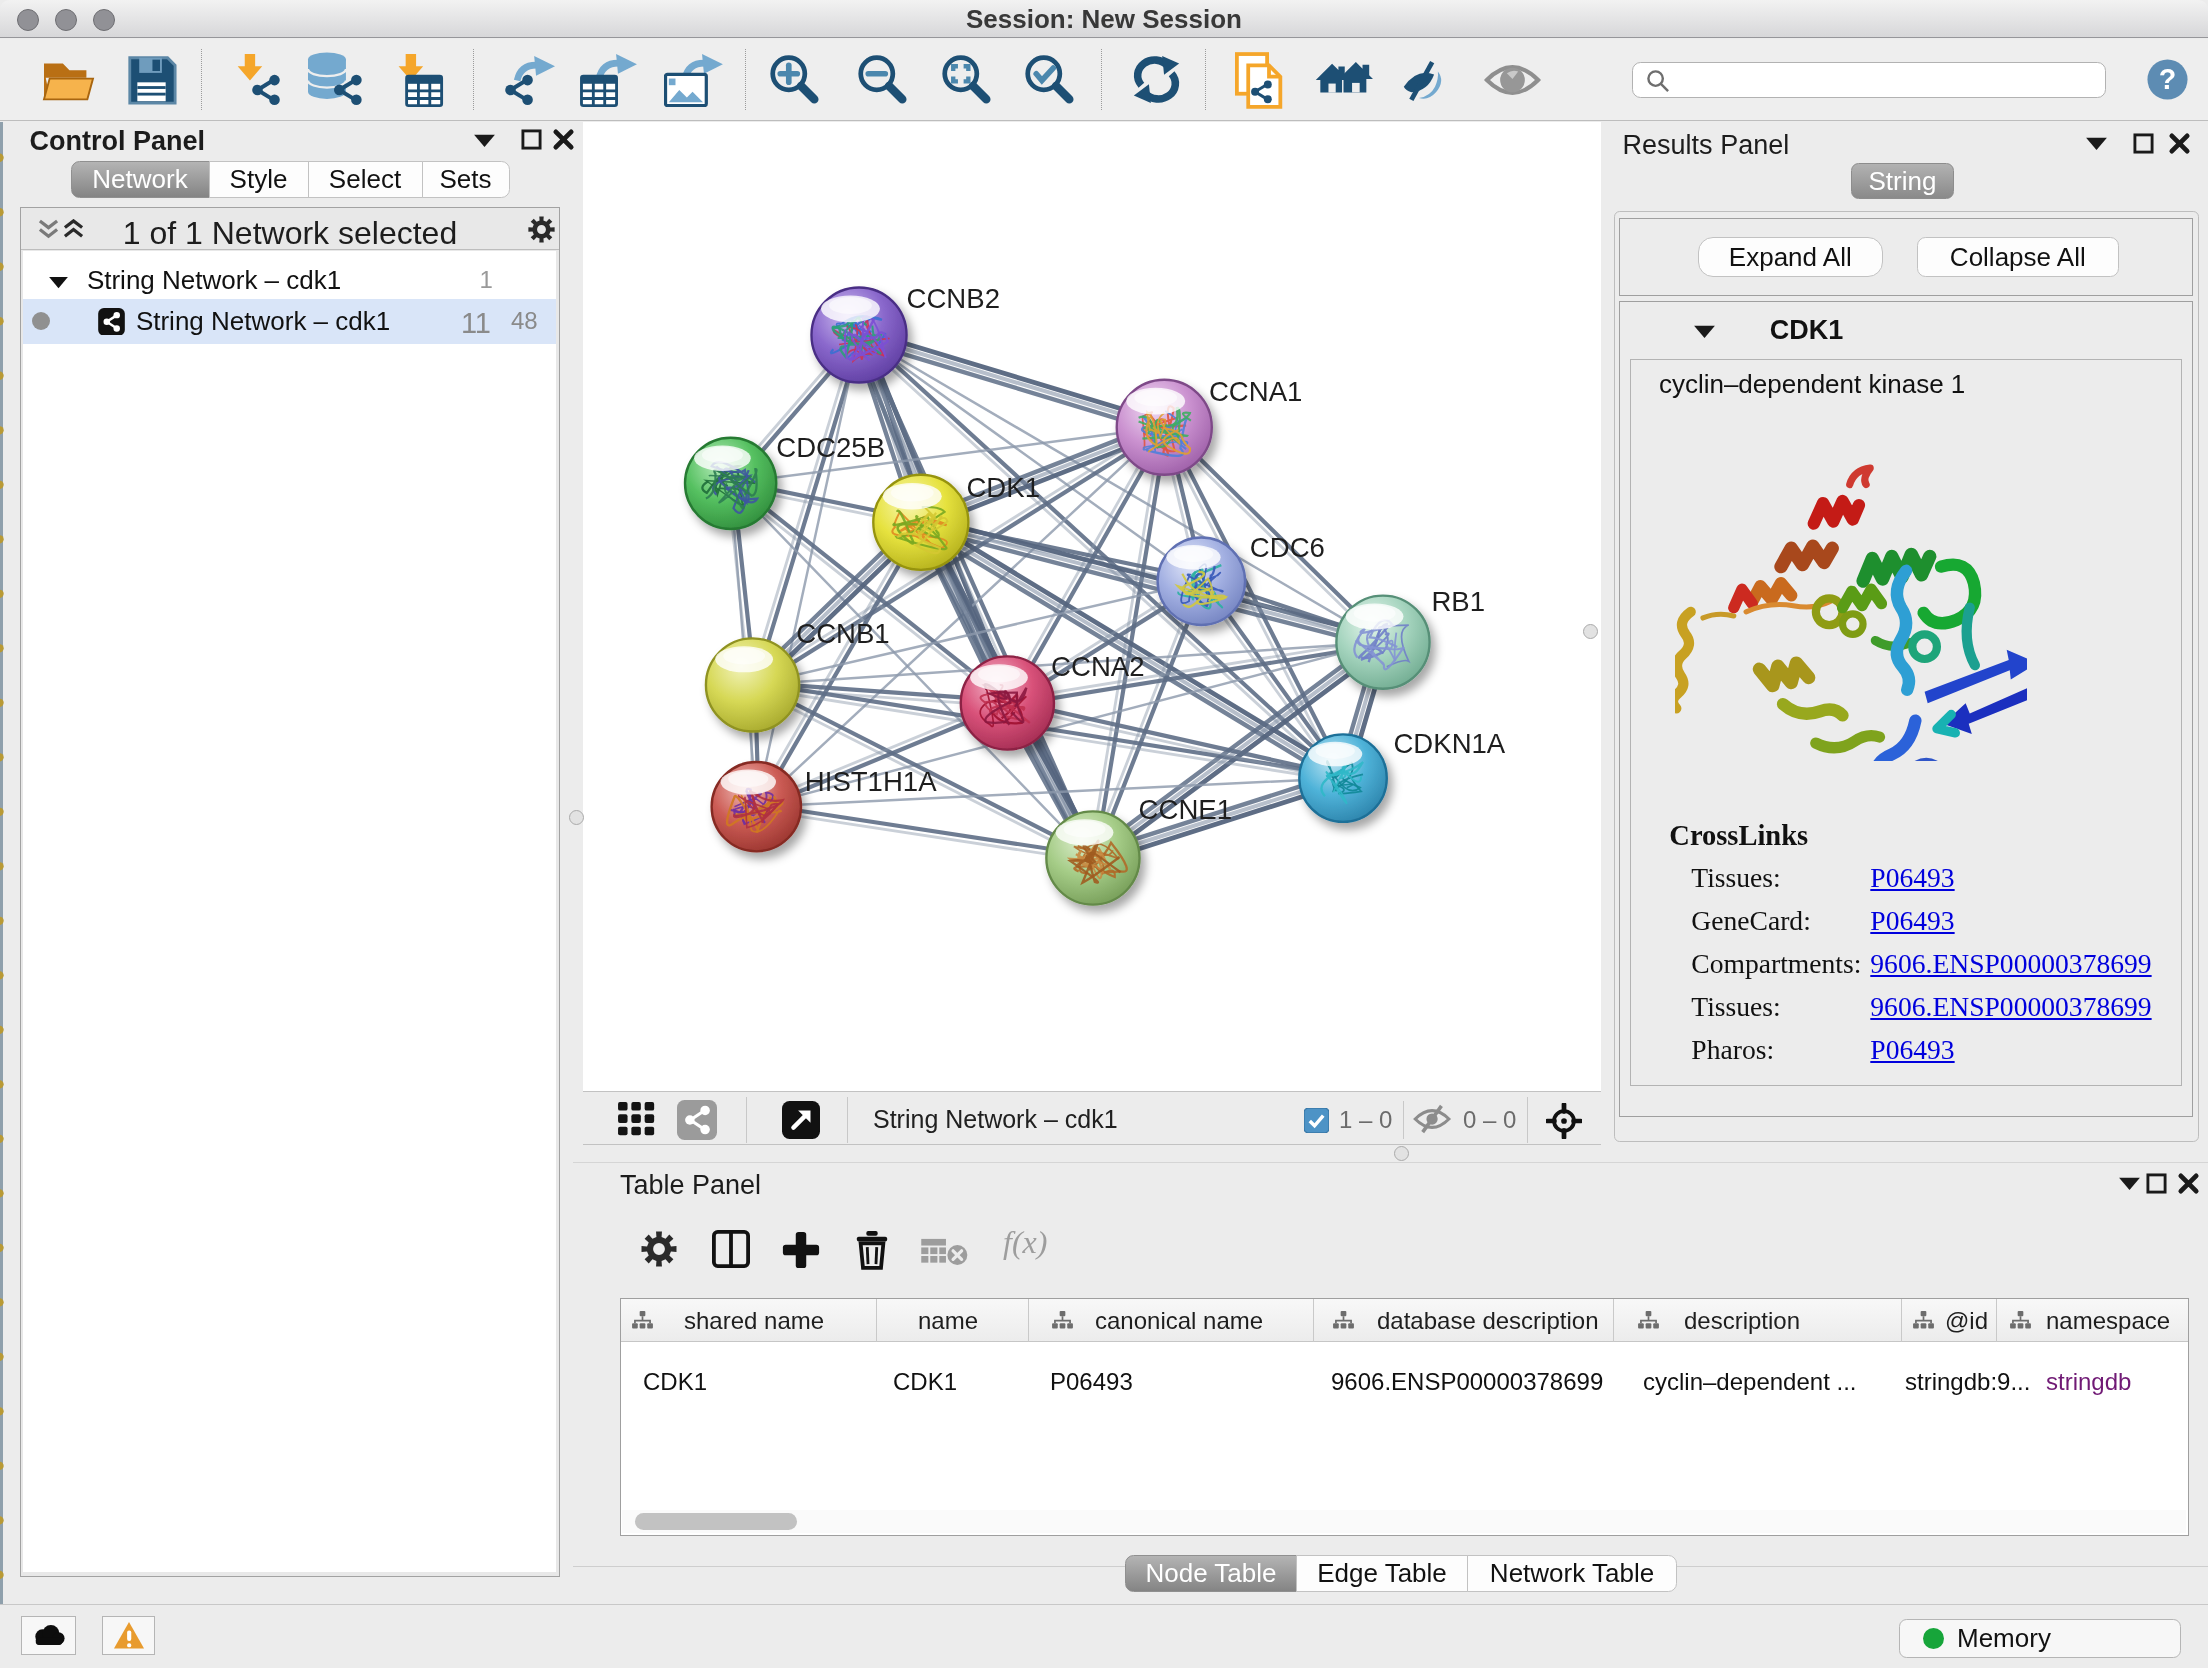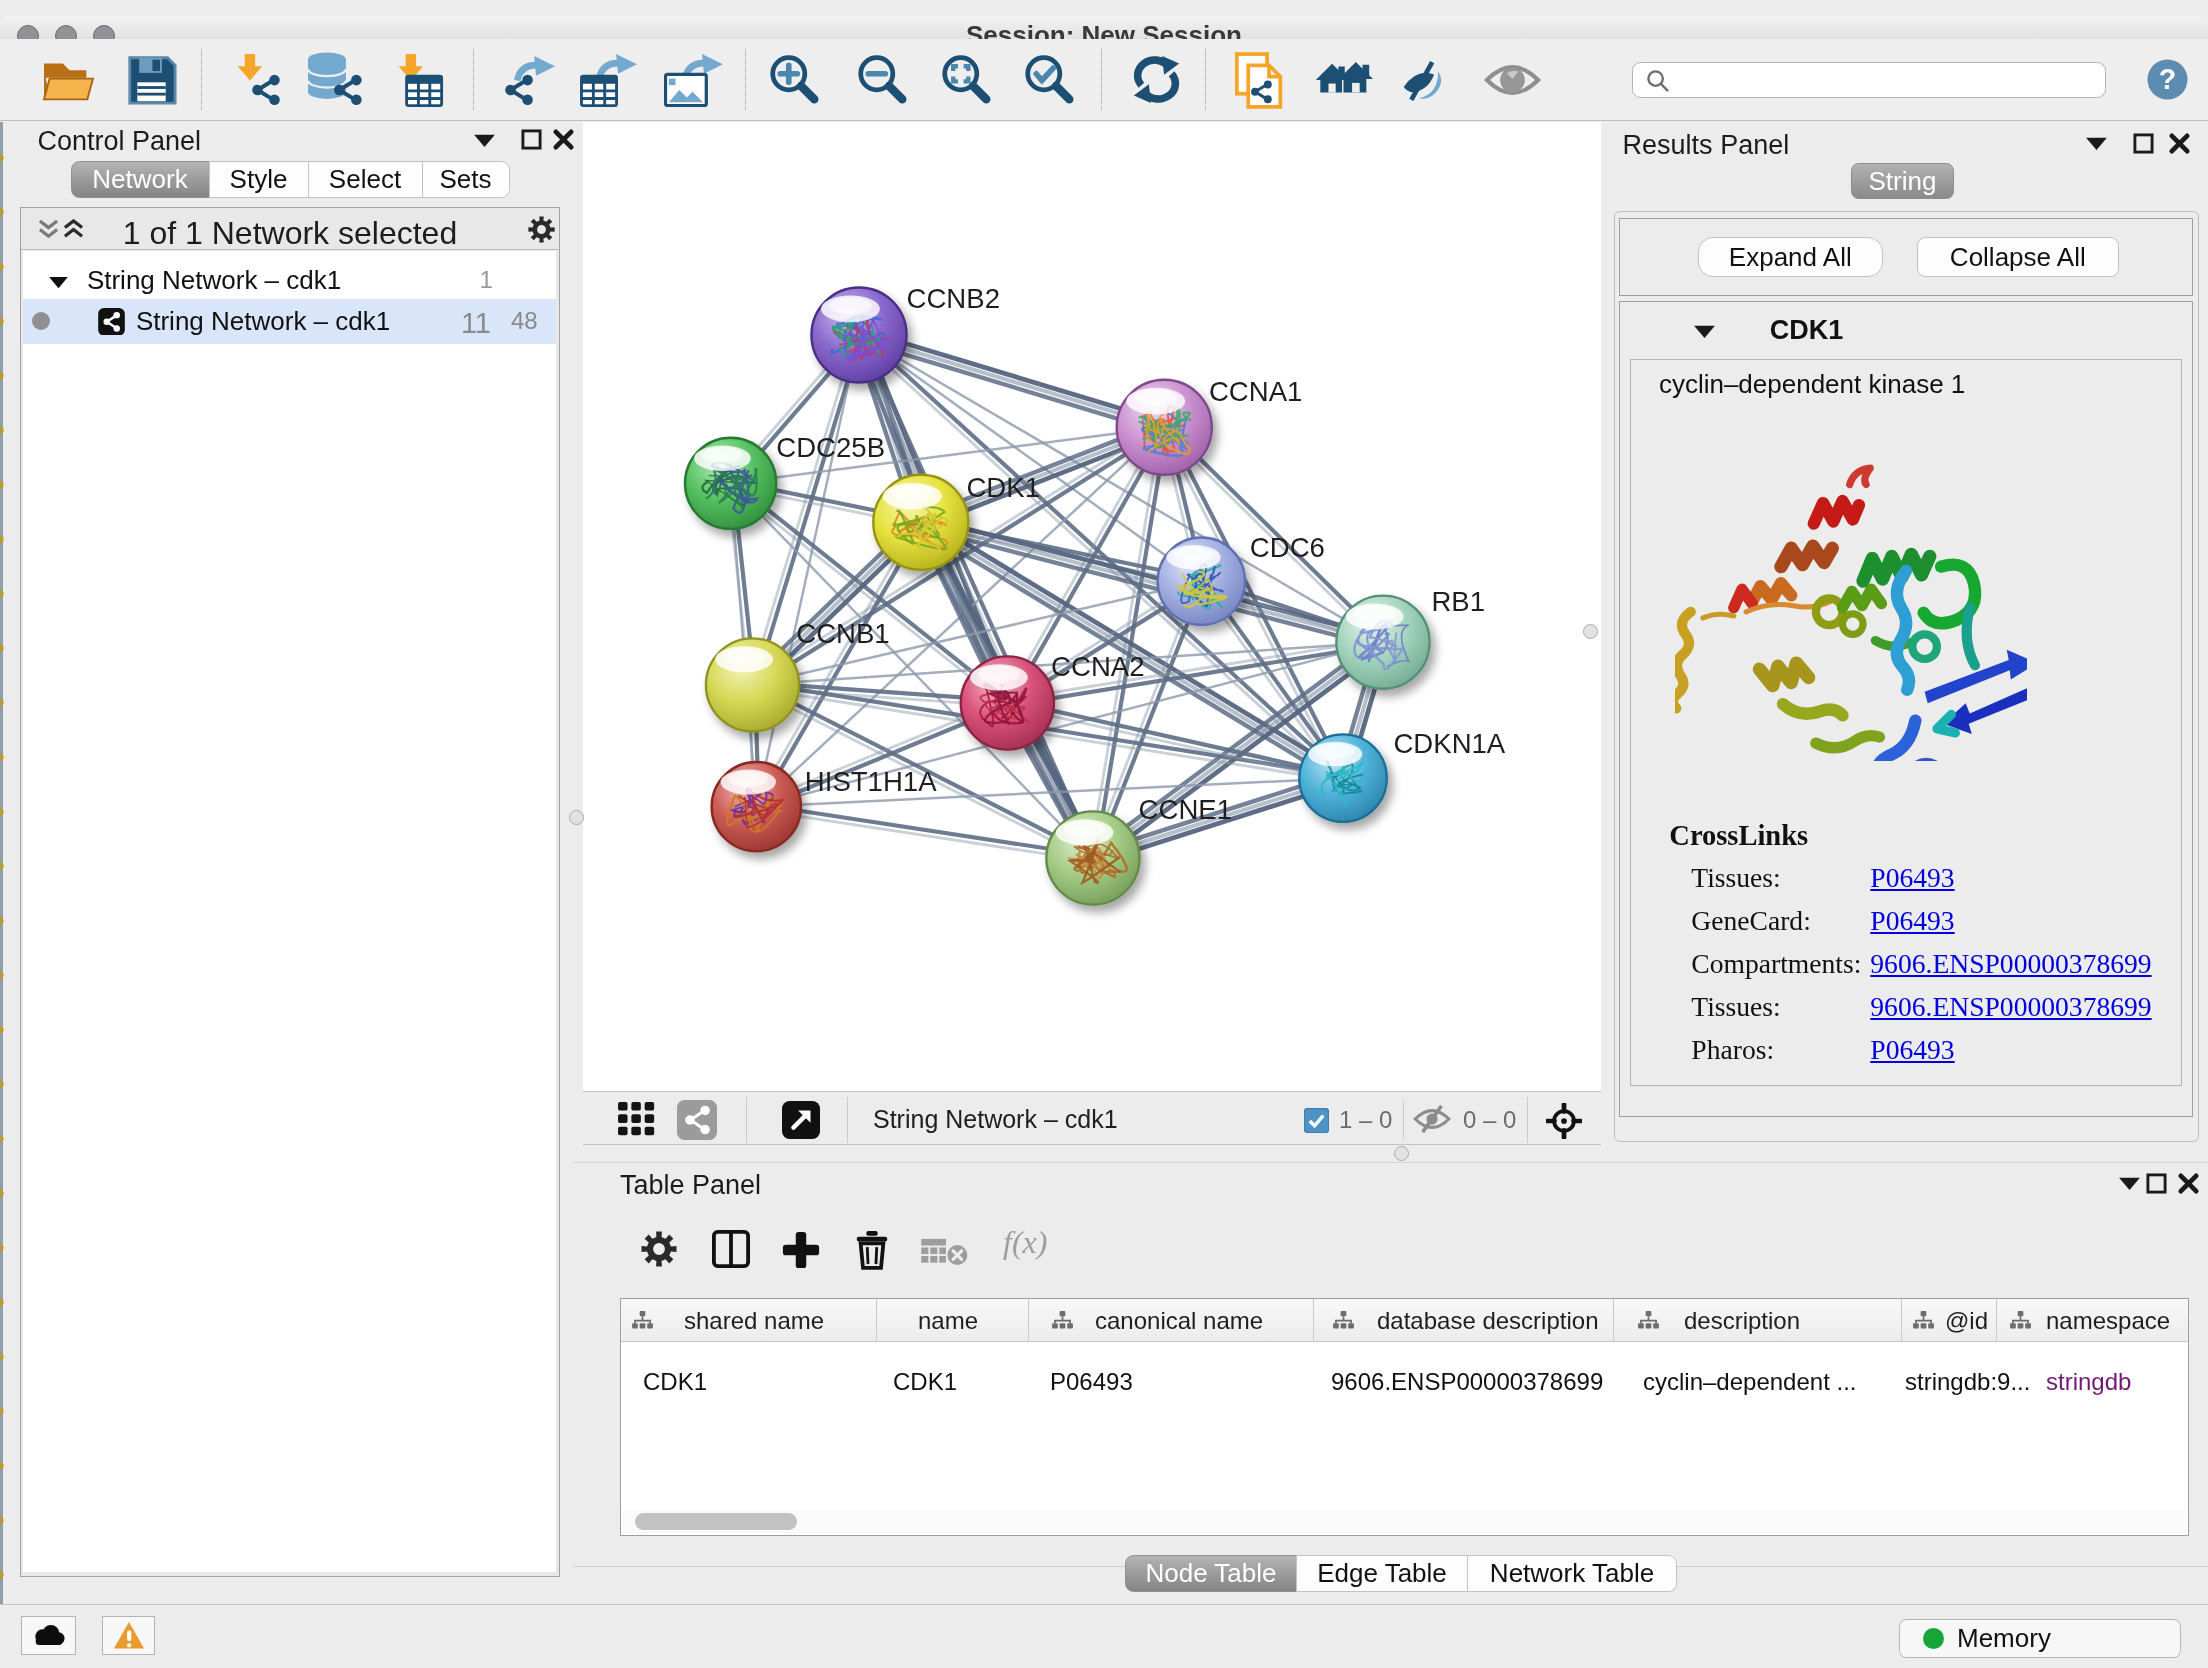--- a/index.html
+++ b/index.html
@@ -1,20 +1,20 @@
 <!DOCTYPE html>
 <html style="font-size:15px"><head>
 <meta charset="utf-8">
 <style>
 * { margin:0; padding:0; box-sizing:border-box; }
 html,body { width:2208px; height:1668px; }
 body { font-family:"Liberation Sans", sans-serif; background:#ececec; position:relative; overflow:hidden; }
 .abs { position:absolute; }
 
-#titlebar { left:0; top:0; width:2208px; height:38px; background:linear-gradient(#f2f2f2,#d7d7d9); border-bottom:1px solid #96969a; border-radius:9.5px 9.5px 0 0;margin-top:16px; }
+#titlebar { left:0; top:0; width:2208px; height:38px; background:linear-gradient(#f2f2f2,#d7d7d9); border-bottom:1px solid #96969a; border-radius:9.5px 9.5px 0 0; }
 .tl { position:absolute; top:8.6px; width:22px; height:22px; border-radius:50%; background:#919196; border:1.4px solid #6e6e72; }
 #title { position:absolute; left:0; top:0; width:100%; text-align:center; font-size:26px; line-height:38px; color:#383838; font-weight:bold; }
 
 #toolbar { left:0; top:39px; width:2208px; height:82px; background:#eeeeee; border-bottom:1px solid #bdbdbd; }
 .tsep { position:absolute; top:9.5px; height:61px; width:0; border-left:1.9px dotted #9b9b9b; }
 .ticon { position:absolute; top:0; }
 
 #search { left:1632px; top:23px; width:474px; height:36px; background:#fff; border:1.9px solid #b2b2b2; border-radius:8.6px; }
 
 .ptitle { font-size:27px; color:#1c1c1c; }
@@ -251,21 +251,21 @@
         <line x1="15.5" y1="15.5" x2="23" y2="23" stroke="#6e6e6e" stroke-width="2.5"></line>
       </svg>
   </div>
   <svg class="abs" style="left:2147px;top:20px;" width="41" height="41" viewBox="0 0 43 43">
       <circle cx="21.5" cy="21.5" r="21" fill="#5d8cb3"></circle>
       <text x="21.5" y="31.5" font-size="30" font-weight="bold" fill="#fff" text-anchor="middle" font-family="Liberation Sans">?</text>
     </svg>
 </div>
 
 <div id="cpanel" class="abs">
-  <div class="ptitle abs" style="left:28px;top:3.8px;">Control Panel</div>
+  <div class="ptitle abs" style="left:20px;top:3.8px;font-weight:bold;">Control Panel</div>
   <svg class="abs" style="left:462px;top:9.5px;" width="25" height="17" viewBox="0 0 26 18">
       <path d="M2 3 L24 3 L13 16 Z" fill="#1a1a1a"></path>
     </svg>
   <svg class="abs" style="left:511px;top:6.7px;" width="21" height="21" viewBox="0 0 22 22">
       <rect x="2" y="2" width="18" height="18" fill="none" stroke="#1a1a1a" stroke-width="3"></rect>
     </svg>
   <svg class="abs" style="left:542px;top:5.7px;" width="23" height="23" viewBox="0 0 24 24">
       <path d="M4 4 L20 20 M20 4 L4 20" stroke="#1a1a1a" stroke-width="5" stroke-linecap="round"></path>
     </svg>
   <div class="tabrow" style="left:61px;top:39px;">

